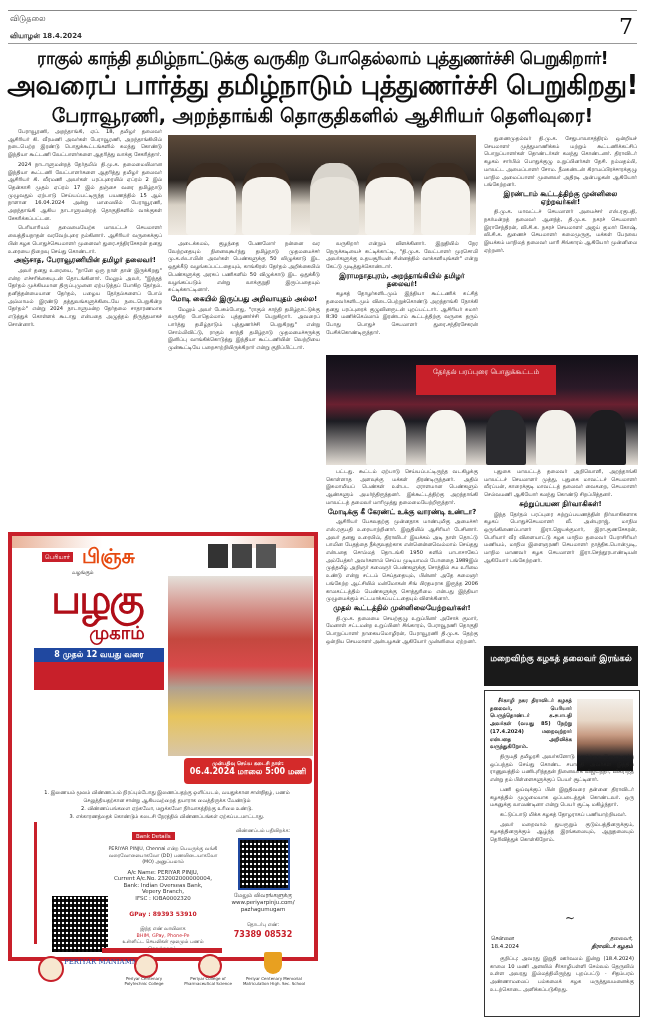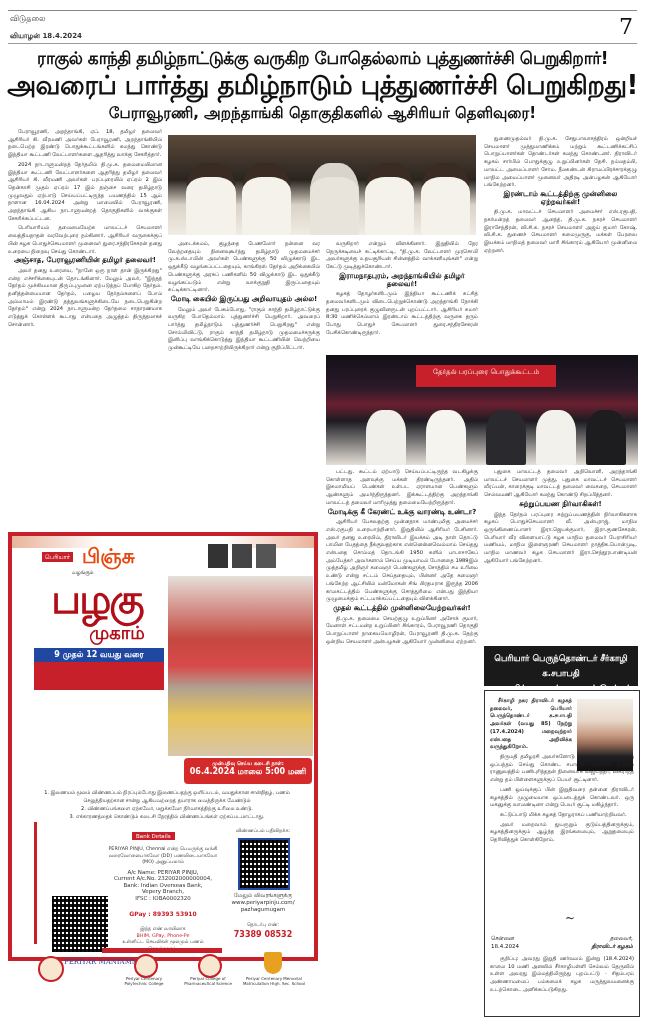--- a/index.html
+++ b/index.html
@@ -5,21 +5,21 @@
   html, body { margin:0; padding:0; background:#fff; }
   body { width:645px; height:1024px; position:relative; overflow:hidden; font-family:"DejaVu Sans", sans-serif; color:#111; }
   .abs { position:absolute; }
   .topline { left:8px; right:8px; top:10px; height:1px; background:#888; }
   .masthead-name { left:10px; top:14px; font-size:8px; color:#444; }
   .masthead-date { left:10px; top:32px; font-size:7px; font-weight:bold; color:#333; }
   .pagenum { right:12px; top:14px; font-size:22px; font-family:"DejaVu Serif", serif; }
   .dateline-rule { left:8px; right:8px; top:43px; height:1px; background:#999; }
   .h1 { left:0; right:0; top:48px; text-align:center; font-size:17px; font-weight:bold; letter-spacing:-0.5px; white-space:nowrap; }
   .h2 { left:0; right:0; top:70px; text-align:center; font-size:26px; font-weight:bold; letter-spacing:-0.5px; white-space:nowrap; }
-  .h3 { left:0; right:0; top:104px; text-align:center; font-size:15px; font-weight:bold; white-space:nowrap; }
+  .h3 { left:0; right:0; top:104px; text-align:center; font-size:19px; font-weight:bold; white-space:nowrap; }
   .col { font-size:5.2px; line-height:7.7px; text-align:justify; color:#222; overflow:hidden; }
   .col p { margin:0 0 2px 0; text-indent:10px; }
   .sub { font-weight:bold; font-size:7px; text-align:center; margin:3px 0; text-indent:0 !important; color:#111; }
   .photo { background:linear-gradient(180deg,#5c4a3a 0%,#2a2420 45%,#d9d2c6 70%,#f1ece4 100%); overflow:hidden; }
   .photo .person { position:absolute; bottom:0; width:16%; height:72%; border-radius:40% 40% 4px 4px; background:#f5f2ec; border-top:14px solid #3a2c22; box-sizing:border-box; }
   .photo2 { background:linear-gradient(180deg,#121018 0%,#2b1a28 30%,#6a2030 45%,#1c1c22 60%,#e6e0d8 100%); overflow:hidden; }
   .ad { border:4px solid #c8202a; background:#fff; box-sizing:border-box; }
   .pz-title { color:#b00e18; font-weight:bold; font-size:40px; text-align:center; letter-spacing:-2px; }
   .pz-sub { color:#b00e18; font-weight:bold; font-size:18px; text-align:center; }
   .blue-band { background:#2048a0; color:#fff; font-size:8px; text-align:center; font-weight:bold; }
@@ -81,21 +81,21 @@
   <p>கழகத் தோழர்களிடமும் இந்தியா கூட்டணிக் கட்சித் தலைவர்களிடமும் விடைபெற்றுக்கொண்டு அறந்தாங்கி நோக்கி தனது பரப்புரைக் குழுவினருடன் புறப்பட்டார். ஆசிரியர் சுமார் 8:30 மணிக்கெல்லாம் இரண்டாம் கூட்டத்திற்கு வருகை தரும் போது பொதுச் செயலாளர் துரை.சந்திரசேகரன் பேசிக்கொண்டிருந்தார்.</p>
 </div>
 
 <div class="abs col" style="left:484px; top:135px; width:153px; height:217px;">
   <p>துணைமுதல்வர் தி.மு.க. சேதுபாவாசத்திரம் ஒன்றியச் செயலாளர் முத்துமாணிக்கம் மற்றும் கூட்டணிக்கட்சிப் பொறுப்பாளர்கள் தொண்டர்கள் கலந்து கொண்டனர். திராவிடர் கழகம் சார்பில் பொதுக்குழு உறுப்பினர்கள் தேசி. நல்லதம்பி, மாவட்ட அமைப்பாளர் சோம. நீலகண்டன் கிராமப்பிரச்சாரக்குழு மாநில அமைப்பாளர் முனைவர் அதிரடி அன்பழகன் ஆகியோர் பங்கேற்றனர்.</p>
   <p class="sub">இரண்டாம் கூட்டத்திற்கு முன்னிலை ஏற்றவர்கள்!</p>
   <p>தி.மு.க. மாவட்டச் செயலாளர் அமைச்சர் எஸ்.ரகுபதி, நகர்மன்றத் தலைவர் ஆனந்த், தி.மு.க. நகரச் செயலாளர் இராசேந்திரன், வி.சி.க. நகரச் செயலாளர் அஜய் குமார் கோஷ், வி.சி.க. துணைச் செயலாளர் கலைமுருகு, மக்கள் பேரவை இயக்கம் மாநிலத் தலைவர் மாரி சிங்காரம் ஆகியோர் முன்னிலை ஏற்றனர்.</p>
 </div>
 
 <div class="abs photo2" style="left:326px; top:355px; width:312px; height:110px;">
-  <div class="abs" style="left:90px; top:10px; width:140px; height:22px; background:#c8202a; color:#fff; font-size:7px; text-align:center; line-height:14px;">தேர்தல் பரப்புரை பொதுக்கூட்டம்</div>
+  <div class="abs" style="left:90px; top:10px; width:140px; height:30px; background:#c8202a; color:#fff; font-size:7px; text-align:center; line-height:14px;">தேர்தல் பரப்புரை பொதுக்கூட்டம்</div>
   <div class="abs" style="left:40px; bottom:0; width:40px; height:55px; background:#f1efe9; border-radius:40% 40% 2px 2px;"></div>
   <div class="abs" style="left:100px; bottom:0; width:40px; height:55px; background:#f6f4ee; border-radius:40% 40% 2px 2px;"></div>
   <div class="abs" style="left:160px; bottom:0; width:40px; height:55px; background:#2a2a2e; border-radius:40% 40% 2px 2px;"></div>
   <div class="abs" style="left:210px; bottom:0; width:40px; height:55px; background:#f3f1eb; border-radius:40% 40% 2px 2px;"></div>
   <div class="abs" style="left:260px; bottom:0; width:40px; height:55px; background:#1d1d20; border-radius:40% 40% 2px 2px;"></div>
 </div>
 
 <div class="abs col" style="left:326px; top:468px; width:152px; height:556px;">
   <p>பட்டது. கூட்டம் ஏற்பாடு செய்யப்பட்டிருந்த வடகிழக்கு கொள்ளாத அளவுக்கு மக்கள் திரண்டிருந்தனர். அதில் இசுலாமியப் பெண்கள் உள்பட ஏராளமான பெண்களும் ஆண்களும் அமர்ந்திருந்தனர். இக்கூட்டத்திற்கு அறந்தாங்கி மாவட்டத் தலைவர் மாரிமுத்து தலைமையேற்றிருந்தார்.</p>
   <p class="sub">மோடிக்கு கீ கேரண்ட் உக்கு வாரண்டி உண்டா?</p>
@@ -115,21 +115,21 @@
   <div class="abs" style="left:30px; top:16px; font-size:6px; background:#c8202a; color:#fff; padding:1px 3px;">பெரியார்</div>
   <div class="abs" style="left:70px; top:8px; font-size:20px; font-weight:bold; color:#e64a10;">பிஞ்சு</div>
   <div class="abs" style="left:60px; top:33px; font-size:5px;">வழங்கும்</div>
   <div class="abs" style="left:196px; top:8px; width:20px; height:24px; background:#333;"></div>
   <div class="abs" style="left:220px; top:8px; width:20px; height:24px; background:#444;"></div>
   <div class="abs" style="left:244px; top:8px; width:20px; height:24px; background:#555;"></div>
 
   <div class="abs pz-title" style="left:20px; top:40px; width:130px;">பழகு</div>
   <div class="abs pz-sub" style="left:60px; top:86px; width:90px;">முகாம்</div>
 
-  <div class="abs blue-band" style="left:22px; top:112px; width:130px; height:14px; line-height:14px;">9 முதல் 12 வயது வரை</div>
+  <div class="abs blue-band" style="left:22px; top:112px; width:130px; height:14px; line-height:14px;">8 முதல் 12 வயது வரை</div>
   <div class="abs" style="left:22px; top:126px; width:130px; height:28px; background:#c8202a;"></div>
 
   <div class="abs" style="left:156px; top:40px; width:145px; height:180px; background:linear-gradient(180deg,#e5e0da 0%,#c4483f 35%,#d84a4a 50%,#b0a090 62%,#e7c45c 78%,#d8c6a8 100%);"></div>
   <div class="abs deadline" style="left:172px; top:222px; width:128px; height:26px;">
     <div style="font-size:5px; margin-top:2px;">முன்பதிவு செய்ய கடைசி நாள்:</div>
     <div style="font-size:8px;">06.4.2024 மாலை 5:00 மணி</div>
   </div>
 
   <div class="abs rules" style="left:20px; top:252px; width:270px;">
     <div>1. இணையம் மூலம் விண்ணப்பம் நிரப்பும்போது இணைப்பதற்கு ஒளிப்படம், வயதுக்கான சான்றிதழ், பணம் செலுத்தியதற்கான சான்று ஆகியவற்றைத் தயாராக வைத்திருக்க வேண்டும்</div>
@@ -175,21 +175,20 @@
   </div>
   <div class="abs logo" style="left:122px; top:418px; width:20px; height:20px;"></div>
   <div class="abs small" style="left:104px; top:440px; width:56px; font-size:4px; line-height:5px;">Periyar Centenary Polytechnic College</div>
   <div class="abs logo" style="left:186px; top:418px; width:20px; height:20px;"></div>
   <div class="abs small" style="left:166px; top:440px; width:60px; font-size:4px; line-height:5px;">Periyar College of Pharmaceutical Science</div>
   <div class="abs" style="left:252px; top:416px; width:18px; height:22px; background:#e8a020; border-radius:2px 2px 9px 9px;"></div>
   <div class="abs small" style="left:230px; top:440px; width:64px; font-size:4px; line-height:5px;">Periyar Centenary Memorial Matriculation High. Sec. School</div>
 </div>
 
 <div class="abs obit-head" style="left:484px; top:646px; width:154px; height:40px; padding-top:5px; box-sizing:border-box;">
-  <div>பெரியார் பெருந்தொண்டர் சீர்காழி க.சபாபதி</div>
   <div>மறைவிற்கு கழகத் தலைவர் இரங்கல்</div>
 </div>
 <div class="abs obit-box" style="left:484px; top:690px; width:154px; height:325px;">
   <div class="abs col" style="left:5px; top:6px; width:82px; height:54px; font-weight:bold;">
     <p style="text-indent:8px;">சீர்காழி நகர திராவிடர் கழகத் தலைவர், பெரியார் பெருந்தொண்டர் க.சபாபதி அவர்கள் (வயது 85) நேற்று (17.4.2024) மறைவுற்றார் என்பதை அறிவிக்க வருந்துகிறோம்.</p>
   </div>
   <div class="abs portrait" style="left:92px; top:8px; width:56px; height:72px;"></div>
   <div class="abs col" style="left:5px; top:62px; width:144px; height:160px;">
     <p>திருமதி தமிழரசி அவர்களோடு வாழ்க்கை இணை ஏற்பு ஒப்பந்தம் செய்து கொண்ட சபாபதி அவர்கள் இந்திய ராணுவத்தில் பணிபுரிந்ததன் நினைவாக விஜயந்தா, விக்ராந்த் என்று தம் பிள்ளைகளுக்குப் பெயர் சூட்டினார்.</p>
     <p>பணி ஓய்வுக்குப் பின் இறுதிவரை தன்னை திராவிடர் கழகத்தில் முழுமையாக ஒப்படைத்துக் கொண்டவர். ஒரு மகனுக்கு வாலண்டினா என்று பெயர் சூட்டி மகிழ்ந்தார்.</p>

